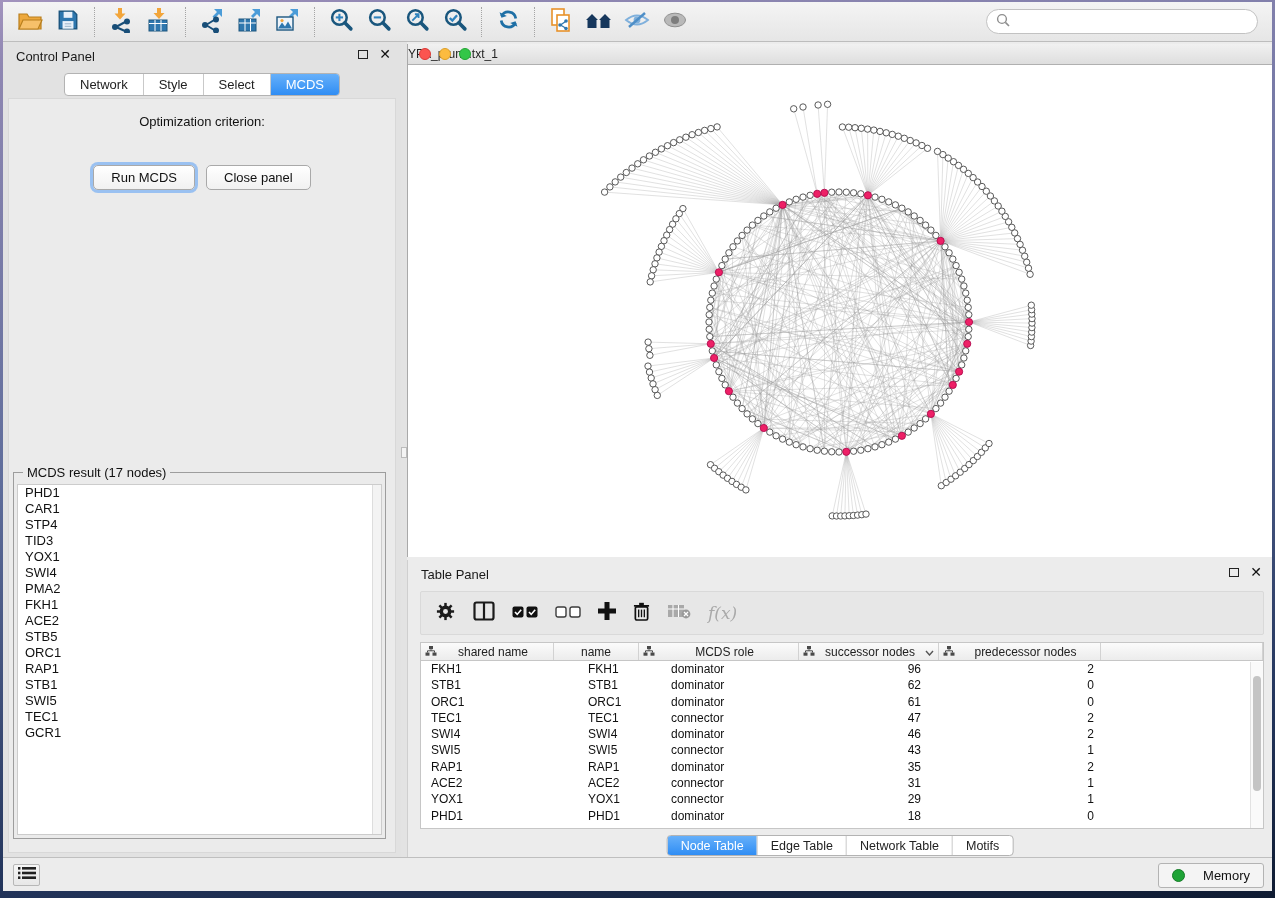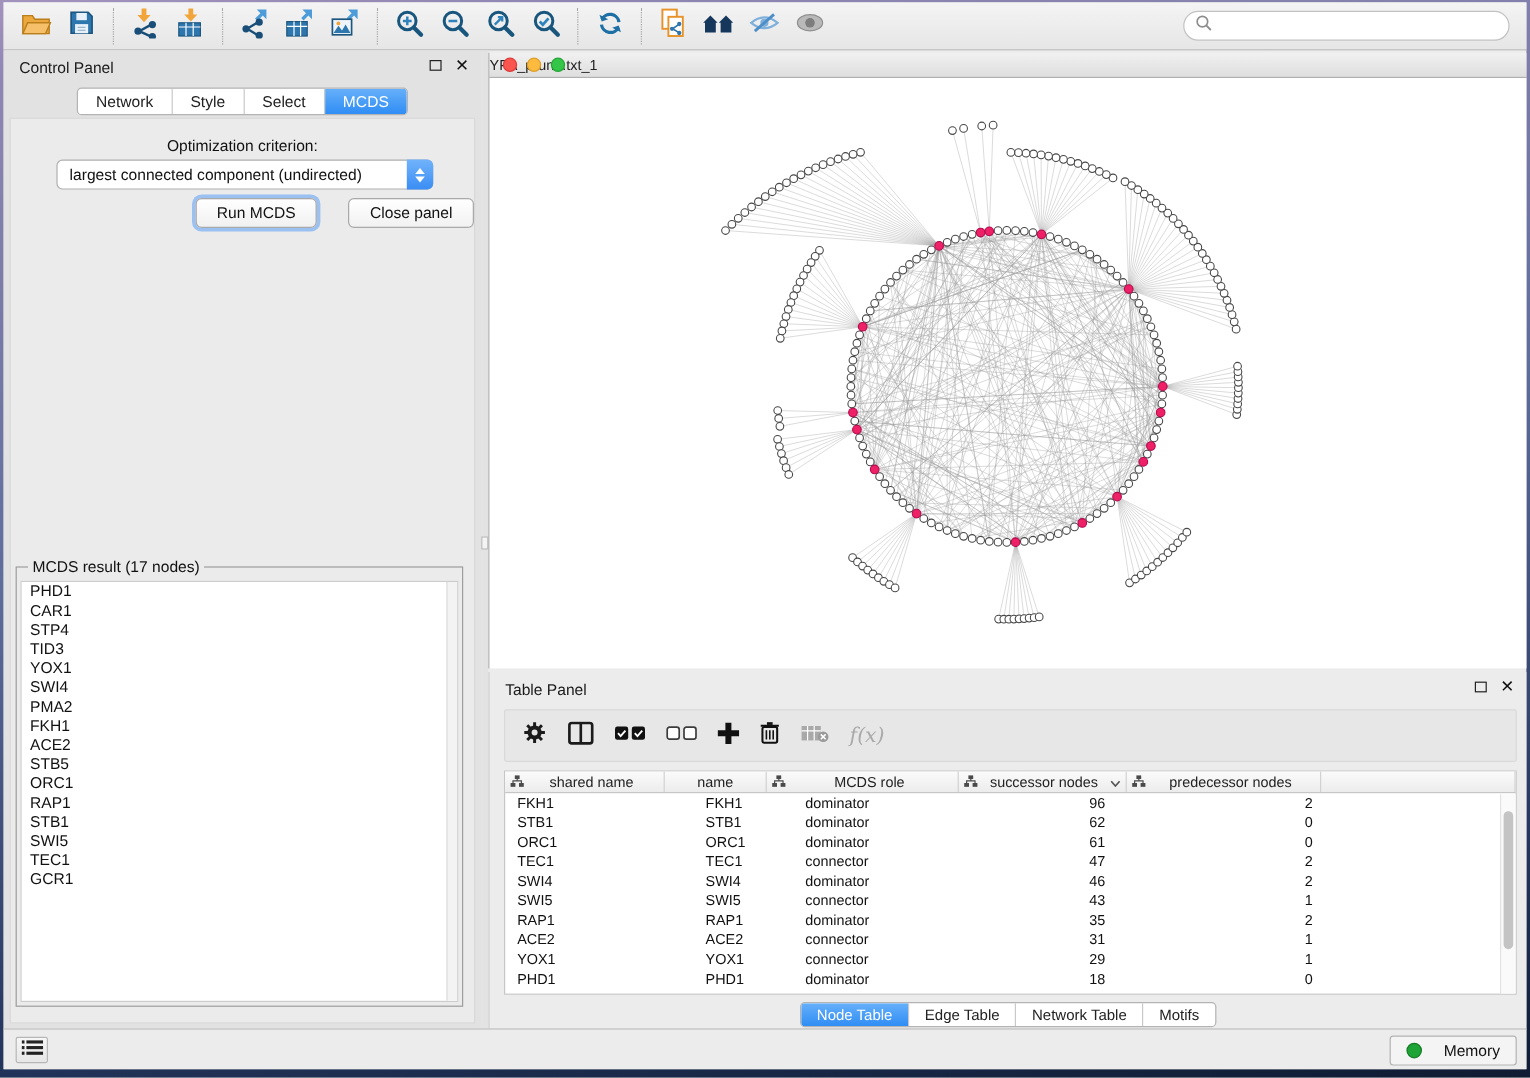--- a/index.html
+++ b/index.html
@@ -34,21 +34,21 @@
     border:1px solid #d8d8d8; }
   .opt-label { position:absolute; top:15px; left:0; right:0; text-align:center; font-size:13px; color:#111; }
   .dropdown { position:absolute; top:34px; left:38px; width:314px; height:25px; background:#fff;
     border:1px solid #b0b0b0; border-radius:5px; display:flex; align-items:center; }
   .dropdown .val { flex:1; font-size:13px; color:#111; padding-left:10px; white-space:nowrap; }
   .stepper { width:22px; height:25px; margin:-1px -1px -1px 0; border-radius:0 5px 5px 0;
     background:linear-gradient(#71b3fb,#3a8df4); display:flex; flex-direction:column;
     align-items:center; justify-content:center; gap:2px; }
   .arr-up { width:0; height:0; border-left:4px solid transparent; border-right:4px solid transparent; border-bottom:5px solid #fff; }
   .arr-dn { width:0; height:0; border-left:4px solid transparent; border-right:4px solid transparent; border-top:5px solid #fff; }
-  .btn-row { position:absolute; top:66px; left:0; right:0; display:flex; justify-content:flex-end; gap:26px; }
+  .btn-row { position:absolute; top:66px; left:0; right:0; display:flex; justify-content:center; gap:11px; }
   .btn { height:25px; padding:0 17px; font-size:13px; color:#111; background:linear-gradient(#fff,#f1f1f1);
     border:1px solid #a9a9a9; border-radius:5px; }
   .btn.focus-ring { box-shadow:0 0 0 3px rgba(100,165,245,.6); }
   fieldset.mcds { position:absolute; left:4px; right:9px; top:366px; height:374px;
     border:1px solid #9d9d9d; padding:2px; }
   fieldset.mcds legend { font-size:13px; color:#111; margin-left:7px; padding:0 4px; }
   .mcds-list { position:absolute; left:3px; right:3px; top:4px; bottom:3px; background:#fff;
     border:1px solid #ccc; overflow:hidden; }
   .mcds-item { font-size:13px; line-height:16px; padding-left:7px; color:#111; }
   .list-scroll { position:absolute; right:0; top:0; bottom:0; width:9px; background:#f3f3f3; border-left:1px solid #ddd; }
@@ -254,27 +254,20 @@
       </span>
     </div>
     <div class="seg cp-tabs">
       <span>Network</span>
       <span>Style</span>
       <span>Select</span>
       <span class="active">MCDS</span>
     </div>
     <div class="cp-body">
       <div class="opt-label">Optimization criterion:</div>
-      <div class="dropdown">
-        <span class="val">largest connected component (undirected)</span>
-        <span class="stepper">
-            <span class="arr-up"></span>
-            <span class="arr-dn"></span>
-          </span>
-      </div>
       <div class="btn-row">
         <button class="btn focus-ring">Run MCDS</button>
         <button class="btn">Close panel</button>
       </div>
       <fieldset class="mcds">
         <legend>MCDS result (17 nodes)</legend>
         <div class="mcds-list">
           <div id="mcds-items">
               <div class="mcds-item">PHD1</div>
               <div class="mcds-item">CAR1</div>

